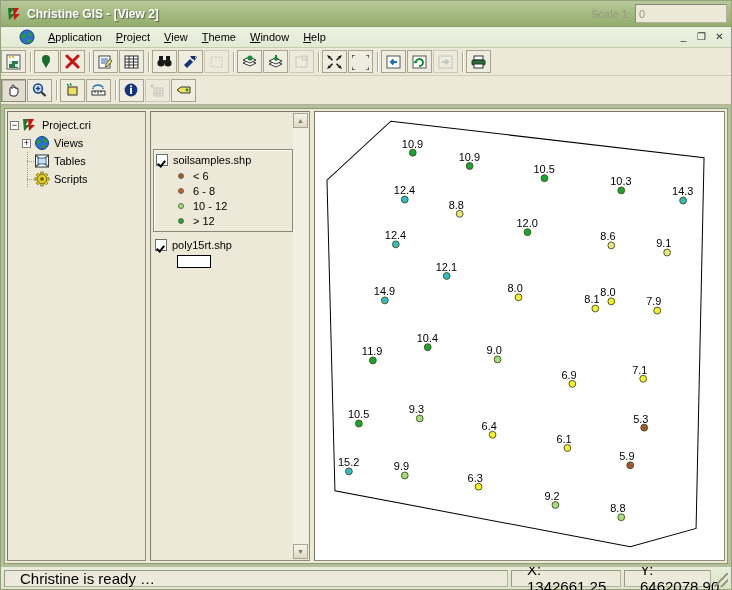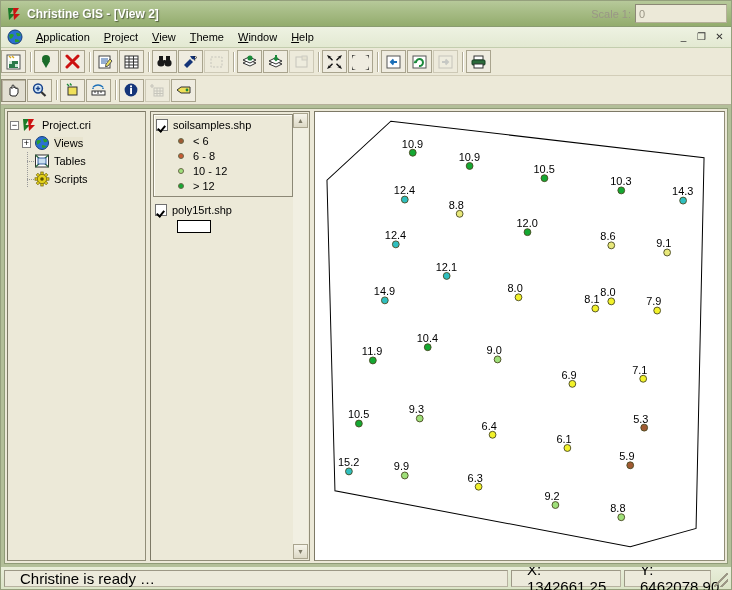--- a/index.html
+++ b/index.html
@@ -49,21 +49,21 @@
     color: #2d3a1c; font-size: 11px; font-weight: bold; line-height: 1;
   }
   .wbtn.close {
     background: linear-gradient(to bottom, #f3a49a, #d9453a);
     border-color: #9e2c22; color: #fff;
   }
 
   
   #menubar {
     height: 21px; display: flex; align-items: center;
-    padding-left: 4px;
+    padding-left: 16px;
     background: linear-gradient(to bottom, #eef2e2, #e3e9d2);
     border-bottom: 1px solid #c3cdae;
     position: relative;
   }
   #menubar .globe-icon { width: 16px; height: 16px; margin: 0 6px 0 2px; flex: 0 0 auto; }
   .menu-item {
     padding: 2px 7px; color: #000; font-size: 11px; white-space: nowrap;
   }
   .menu-item u { text-decoration: underline; }
   #mdi-buttons { position: absolute; right: 4px; top: 2px; display: flex; gap: 3px; }
@@ -167,21 +167,21 @@
   
   #legend-panel {
     width: 160px; flex: 0 0 160px;
     background: #ece9d8;
     border: 1px solid #918d78;
     border-top-color: #7d7966; border-left-color: #7d7966;
     margin: 2px 0 2px 4px;
     position: relative;
     overflow: hidden;
   }
-  #legend-inner { position: absolute; inset: 2px 16px 2px 2px; }
+  #legend-inner { position: absolute; inset: 2px 16px 2px 2px; margin-top: 35px; }
   .theme {
     padding: 2px 2px 3px 2px;
     margin-bottom: 3px;
   }
   .theme.active {
     border: 1px solid #8c8876;
     background: #ece9d8;
     box-shadow: inset 1px 1px 0 #fdfcf5;
   }
   .theme-head { display: flex; align-items: center; height: 16px; }

